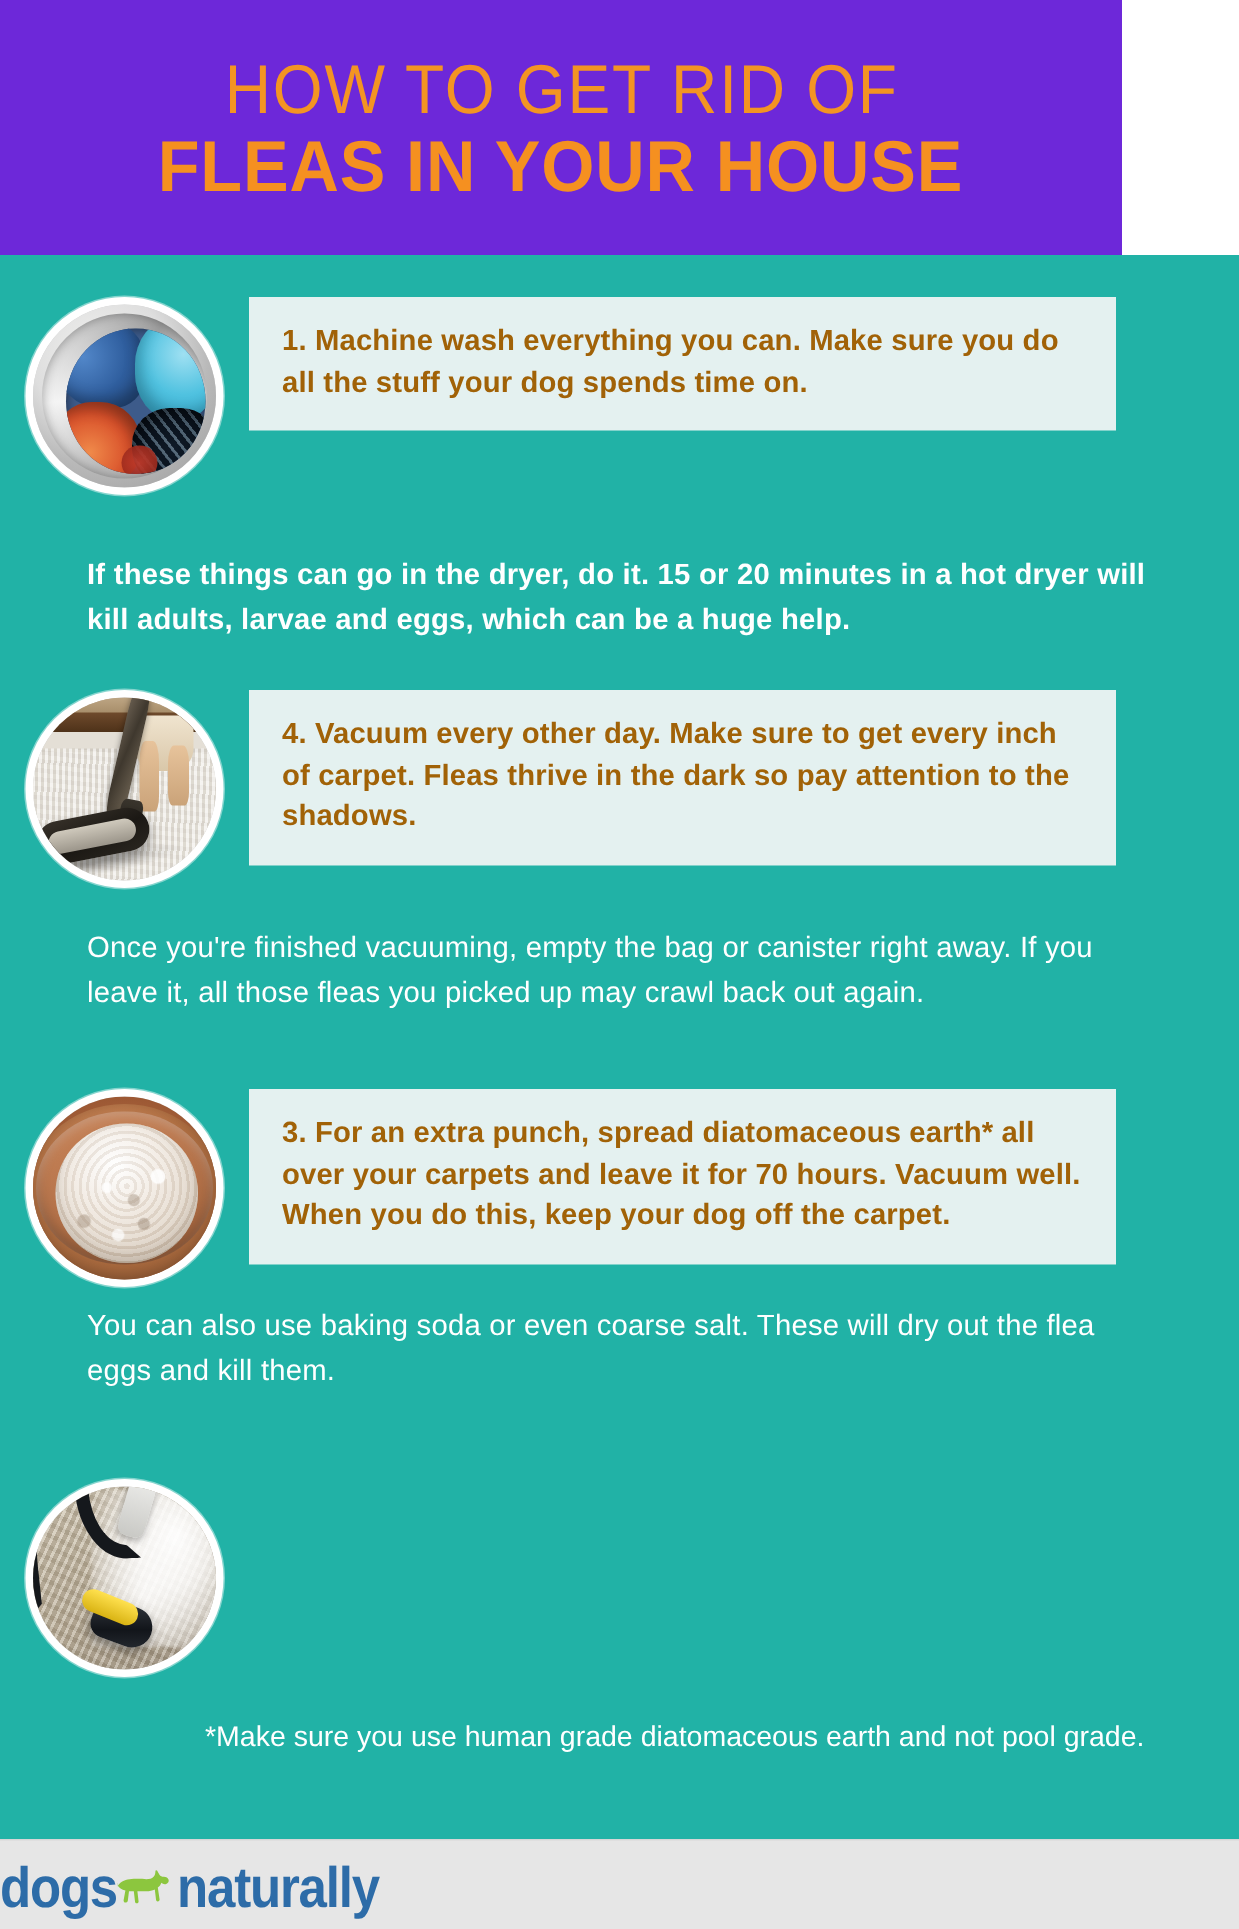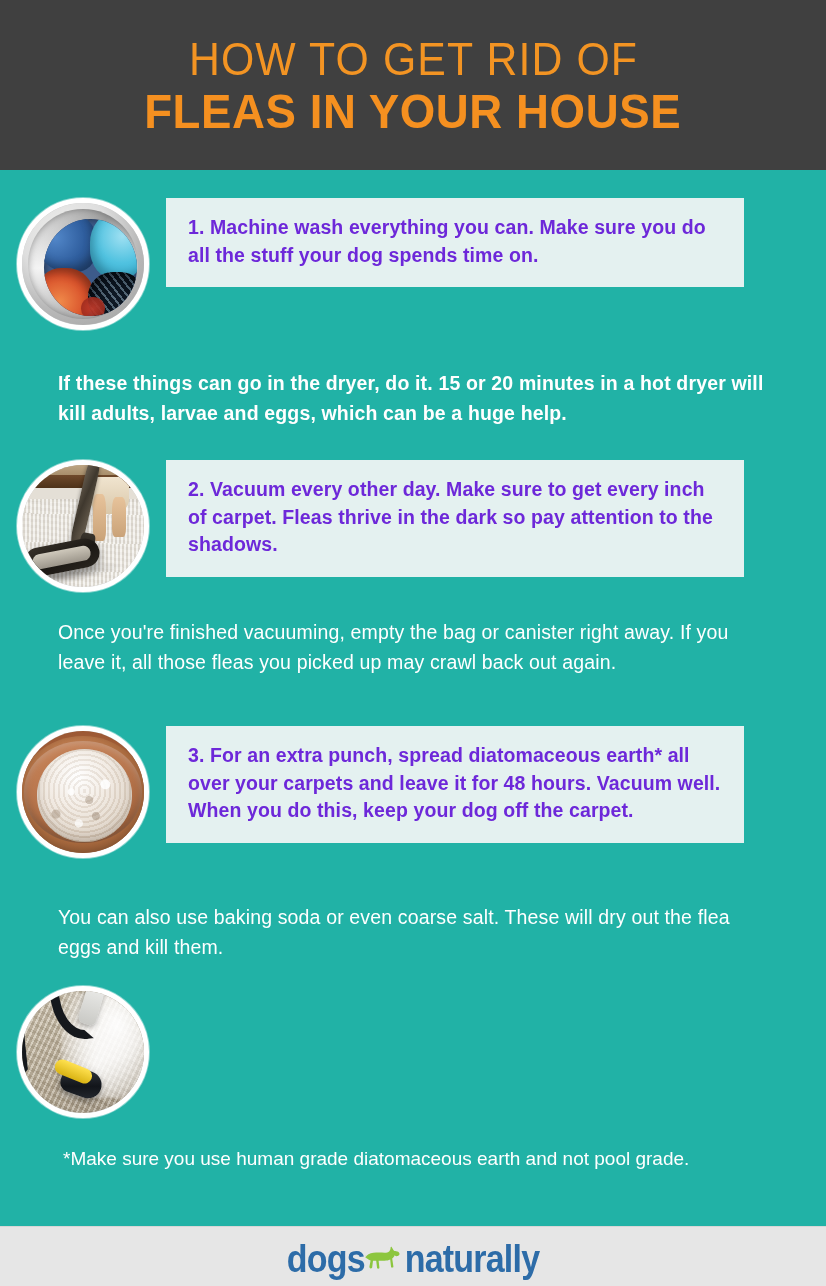--- a/index.html
+++ b/index.html
@@ -6,22 +6,22 @@
   * { margin:0; padding:0; box-sizing:border-box; }
   html,body{ background:#ffffff; }
   body{
     width:826px; height:1286px;
     font-family:"Liberation Sans", sans-serif;
     overflow:hidden; position:relative;
   }
 
   
   .header{
-    width:826px; height:170px;
-    background:#404040;
+    width:748px; height:170px;
+    background:#6d28d9;
     display:flex; flex-direction:column;
     align-items:center; justify-content:center;
     padding-top:6px;
   }
   .title-line1{
     color:#F39423;
     font-size:46px;
     font-weight:400;
     letter-spacing:1.2px;
     line-height:1.06;
@@ -69,21 +69,21 @@
   }
   .thumb .scene{ position:absolute; inset:0; }
 
   .callout{
     background:#E4F1F0;
     padding:16px 20px 18px 22px;
     width:578px;
     flex-shrink:0;
   }
   .callout p{
-    color:#6d28d9;
+    color:#a16207;
     font-size:19.5px;
     line-height:1.42;
     font-weight:700;
     letter-spacing:0.1px;
   }
 
   
   .note{
     position:absolute;
     left:58px; width:716px;
@@ -91,32 +91,32 @@
     font-size:19.5px;
     line-height:1.52;
     font-weight:400;
     letter-spacing:0.15px;
   }
 
   
   .footnote{
     position:absolute;
     left:63px; width:700px;
-    text-align:left;
+    text-align:right;
     color:#FFFFFF;
     font-size:19px;
     line-height:1.5;
     font-weight:400;
   }
 
   
   .footer{
     width:826px; height:60px;
     background:#E6E6E6;
-    display:flex; align-items:center; justify-content:center;
+    display:flex; align-items:center; 
     border-top:1px solid #d7d7d7;
   }
   .logo{
     display:flex; align-items:flex-end;
     height:42px;
   }
   .logo-word{
     color:#2D6CA8;
     font-size:34px;
     font-weight:700;
@@ -402,42 +402,42 @@
           <div class="leg legB"></div>
           <div class="shadow"></div>
           <div class="wand"></div>
           <div class="neck"></div>
           <div class="head"></div>
           <div class="headTop"></div>
         </div>
       </div>
     </div>
     <div class="callout">
-      <p>2. Vacuum every other day. Make sure to get every inch of carpet. Fleas thrive in the dark so pay attention to the shadows.</p>
+      <p>4. Vacuum every other day. Make sure to get every inch of carpet. Fleas thrive in the dark so pay attention to the shadows.</p>
     </div>
   </div>
 
   <div class="note" style="top:448px;">Once you're finished vacuuming, empty the bag or canister right away. If you leave it, all those fleas you picked up may crawl back out again.</div>
 
   <div class="step" style="top:556px;">
     <div class="thumb-wrap">
       <div class="thumb">
         <div class="scene earth">
           <div class="bowlOuter"></div>
           <div class="bowlLip"></div>
           <div class="powder"></div>
         </div>
       </div>
     </div>
     <div class="callout">
-      <p>3. For an extra punch, spread diatomaceous earth* all over your carpets and leave it for 48 hours. Vacuum well. When you do this, keep your dog off the carpet.</p>
+      <p>3. For an extra punch, spread diatomaceous earth* all over your carpets and leave it for 70 hours. Vacuum well. When you do this, keep your dog off the carpet.</p>
     </div>
   </div>
 
-  <div class="note" style="top:733px;">You can also use baking soda or even coarse salt. These will dry out the flea eggs and kill them.</div>
+  <div class="note" style="top:700px;">You can also use baking soda or even coarse salt. These will dry out the flea eggs and kill them.</div>
 
   <div class="step" style="top:816px;">
     <div class="thumb-wrap">
       <div class="thumb">
         <div class="scene steam">
           <div class="carpet"></div>
           <div class="plume"></div>
           <div class="hose"></div>
           <div class="hose2"></div>
           <div class="handle"></div>

